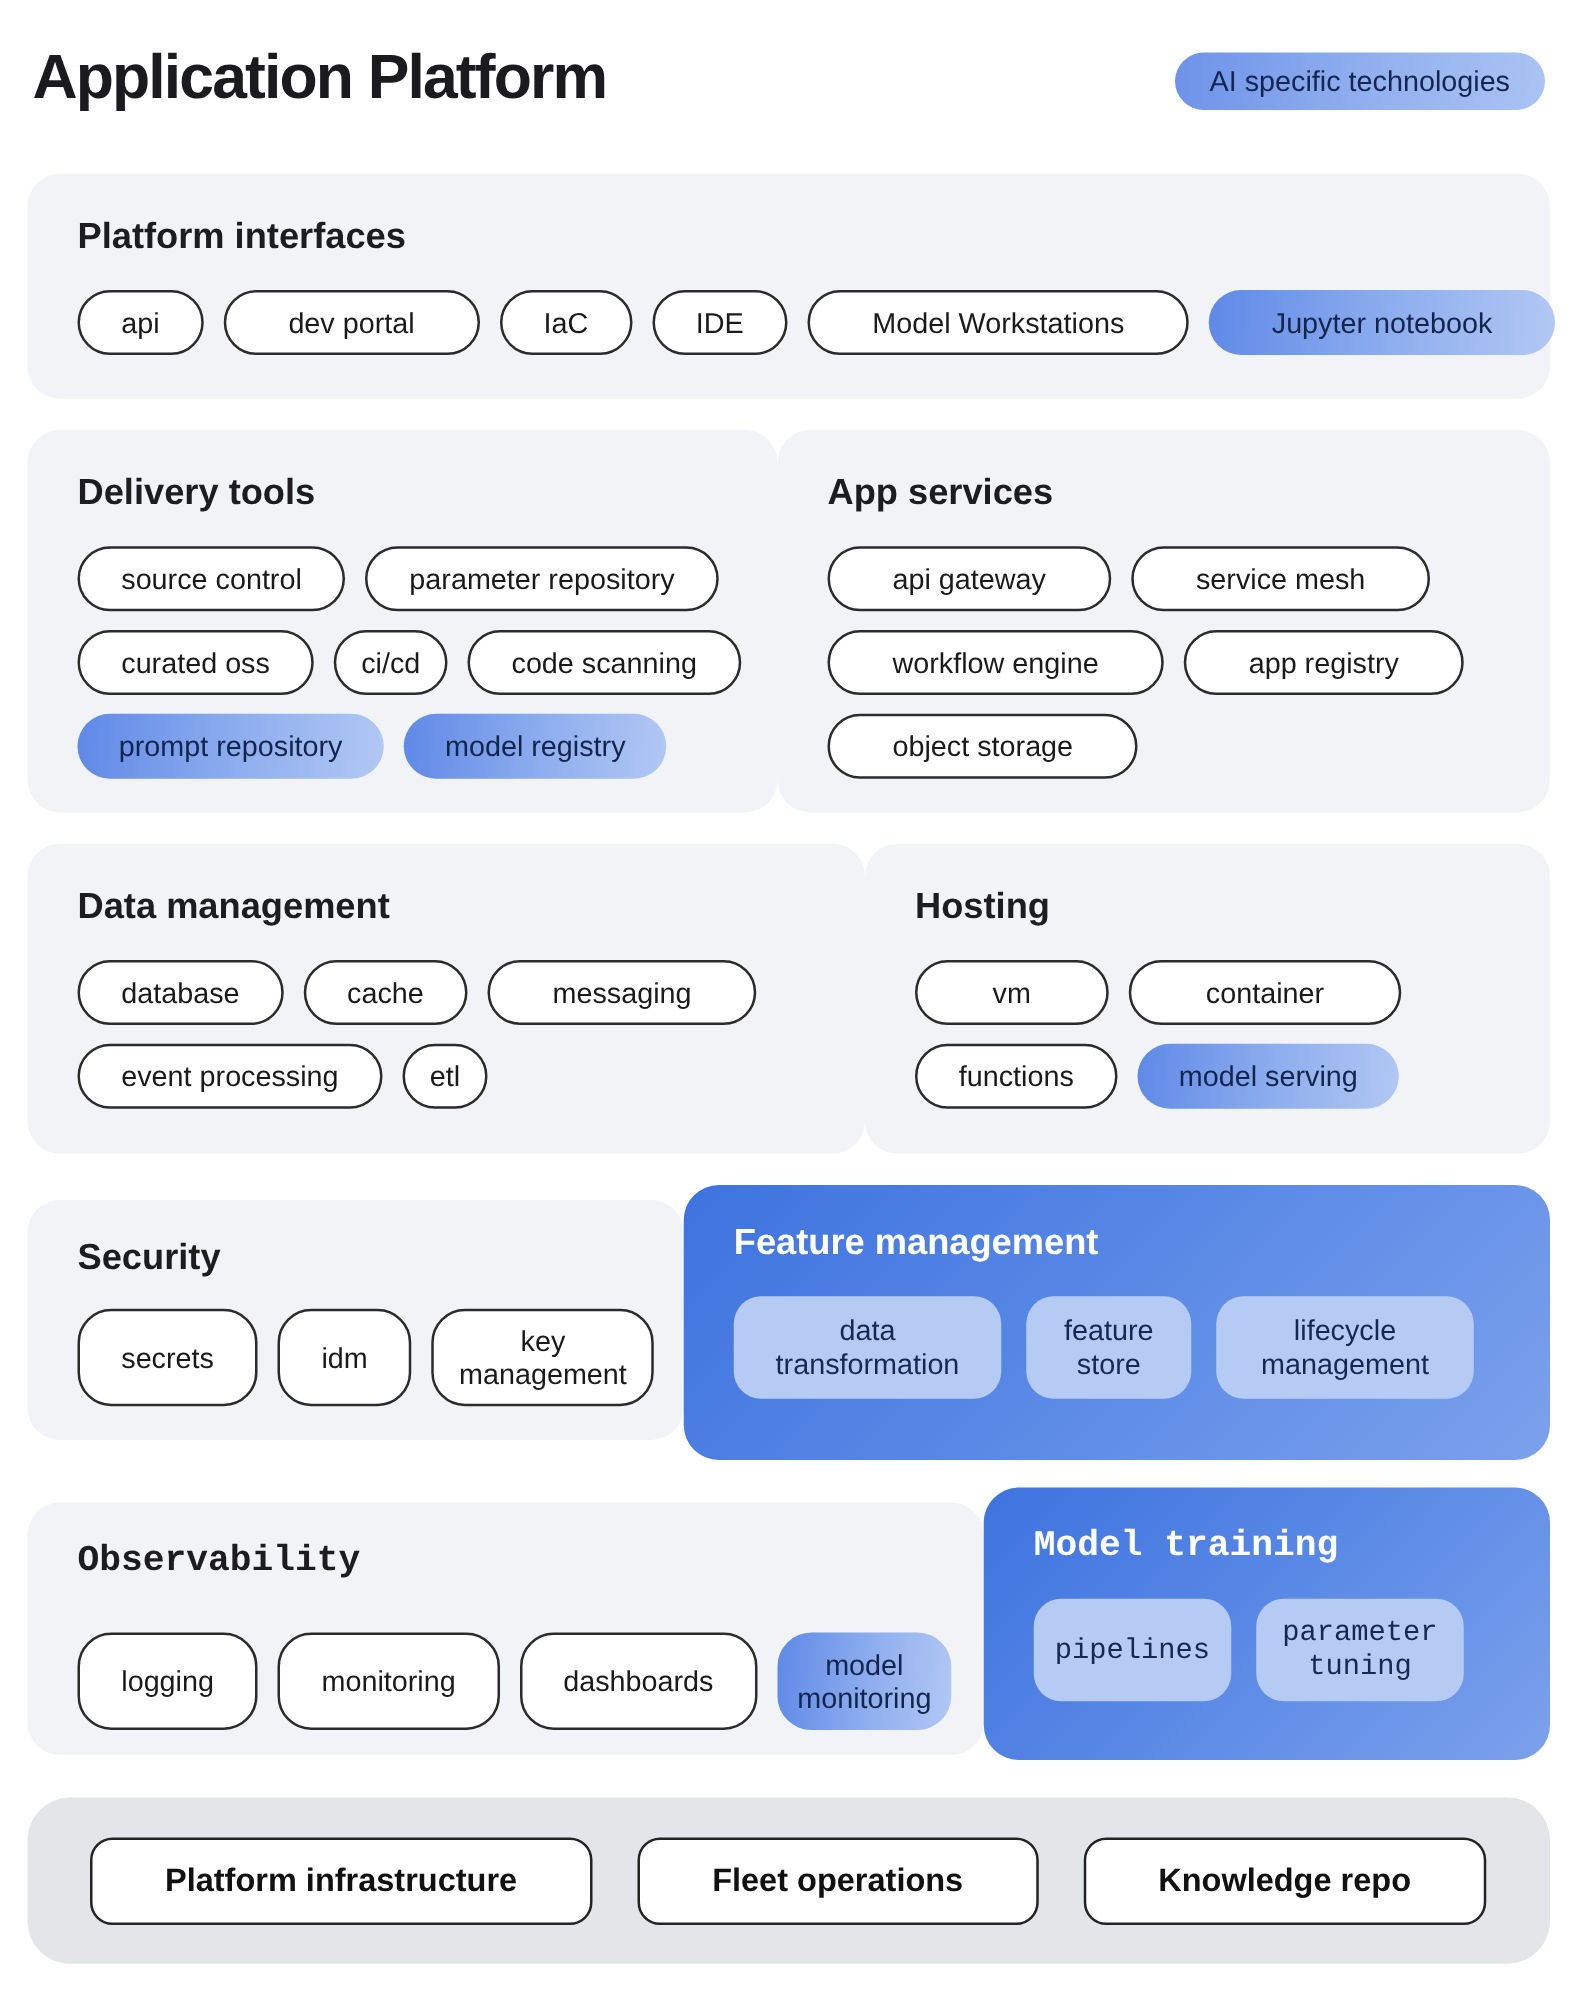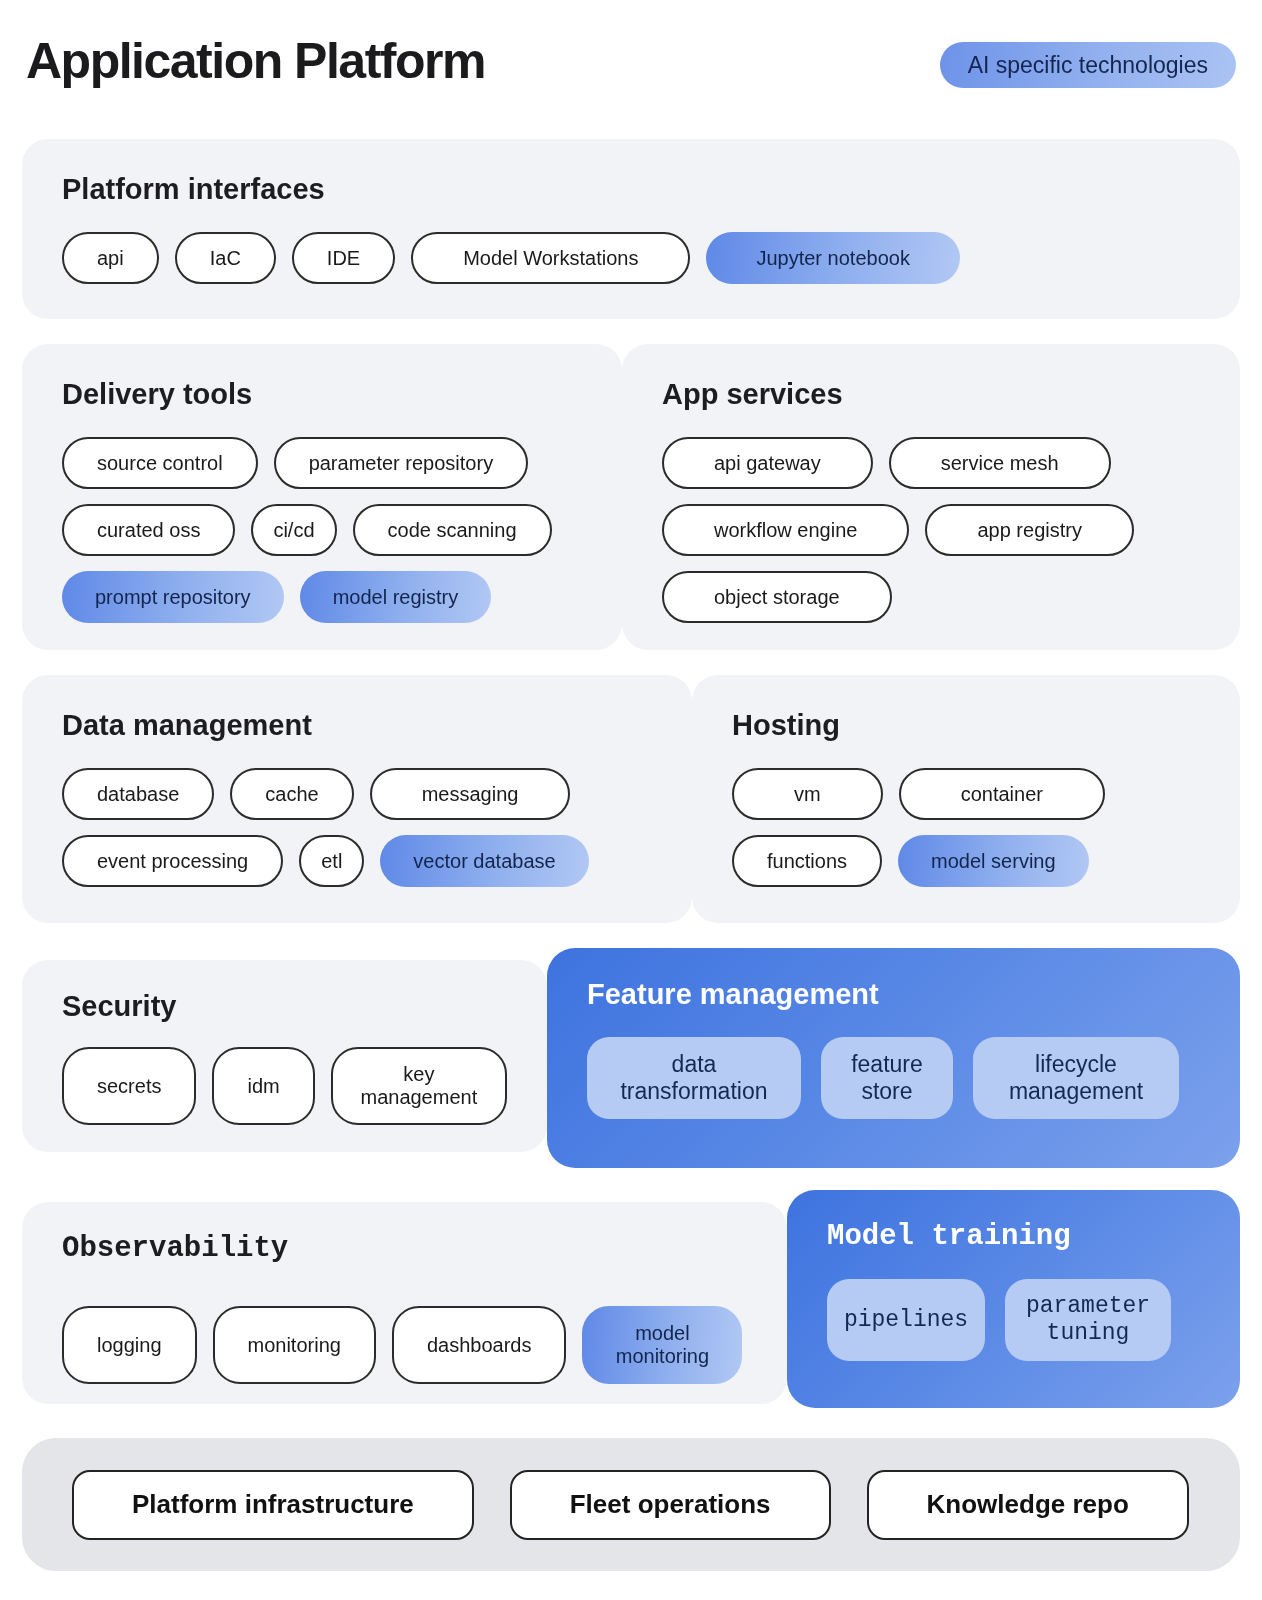--- a/index.html
+++ b/index.html
@@ -18,21 +18,21 @@
     background:linear-gradient(95deg,#6d93e9 0%,#93b1ef 55%,#aac3f3 100%);
   }
   
   .card{background:#f2f3f6;border-radius:26px;padding:34px 40px;box-sizing:border-box;}
   .sec-title{font-size:29px;font-weight:bold;color:#1d1d1f;margin:0 0 26px;line-height:1.15;}
   .prow{display:flex;gap:16px;margin-bottom:15px;align-items:center;}
   .prow:last-child{margin-bottom:0;}
   .pill{
     height:52px;border-radius:27px;border:2px solid #2b2b2b;background:#ffffff;
     display:inline-flex;align-items:center;justify-content:center;
-    padding:0 33px;font-size:20px;color:#1a1a1a;box-sizing:border-box;white-space:nowrap;
+    padding:0 33px;font-size:23px;color:#1a1a1a;box-sizing:border-box;white-space:nowrap;
   }
   .pill.narrow{padding:0 20px;}
   .pill.wide{padding:0 50px;}
   .pill.xwide{padding:0 60px;}
   .pill.tall{height:78px;border-radius:27px;}
   .pill.wrap{white-space:normal;text-align:center;line-height:1.15;}
   .pill.ai{
     border:none;color:#13254d;
     background:linear-gradient(95deg,#5f89e7 0%,#8fafee 55%,#b2c8f4 100%);
   }
@@ -79,20 +79,21 @@
 
   <div class="topbar">
     <h1 class="page-title">Application Platform</h1>
     <div class="legend-badge">AI specific technologies</div>
   </div>
 
   <section class="card h-pi" style="margin-bottom:25px;">
     <h2 class="sec-title">Platform interfaces</h2>
     <div class="prow">
       <div class="pill">api</div>
+      <div class="pill wide">dev portal</div>
       <div class="pill">IaC</div>
       <div class="pill">IDE</div>
       <div class="pill wide">Model Workstations</div>
       <div class="pill ai wide">Jupyter notebook</div>
     </div>
   </section>
 
   <div class="row">
     <section class="card w-delivery">
       <h2 class="sec-title">Delivery tools</h2>
@@ -131,21 +132,20 @@
     <section class="card w-datamgmt">
       <h2 class="sec-title">Data management</h2>
       <div class="prow">
         <div class="pill">database</div>
         <div class="pill">cache</div>
         <div class="pill wide">messaging</div>
       </div>
       <div class="prow">
         <div class="pill">event processing</div>
         <div class="pill narrow">etl</div>
-        <div class="pill ai">vector database</div>
       </div>
     </section>
 
     <section class="card w-hosting">
       <h2 class="sec-title">Hosting</h2>
       <div class="prow">
         <div class="pill xwide">vm</div>
         <div class="pill xwide">container</div>
       </div>
       <div class="prow">

